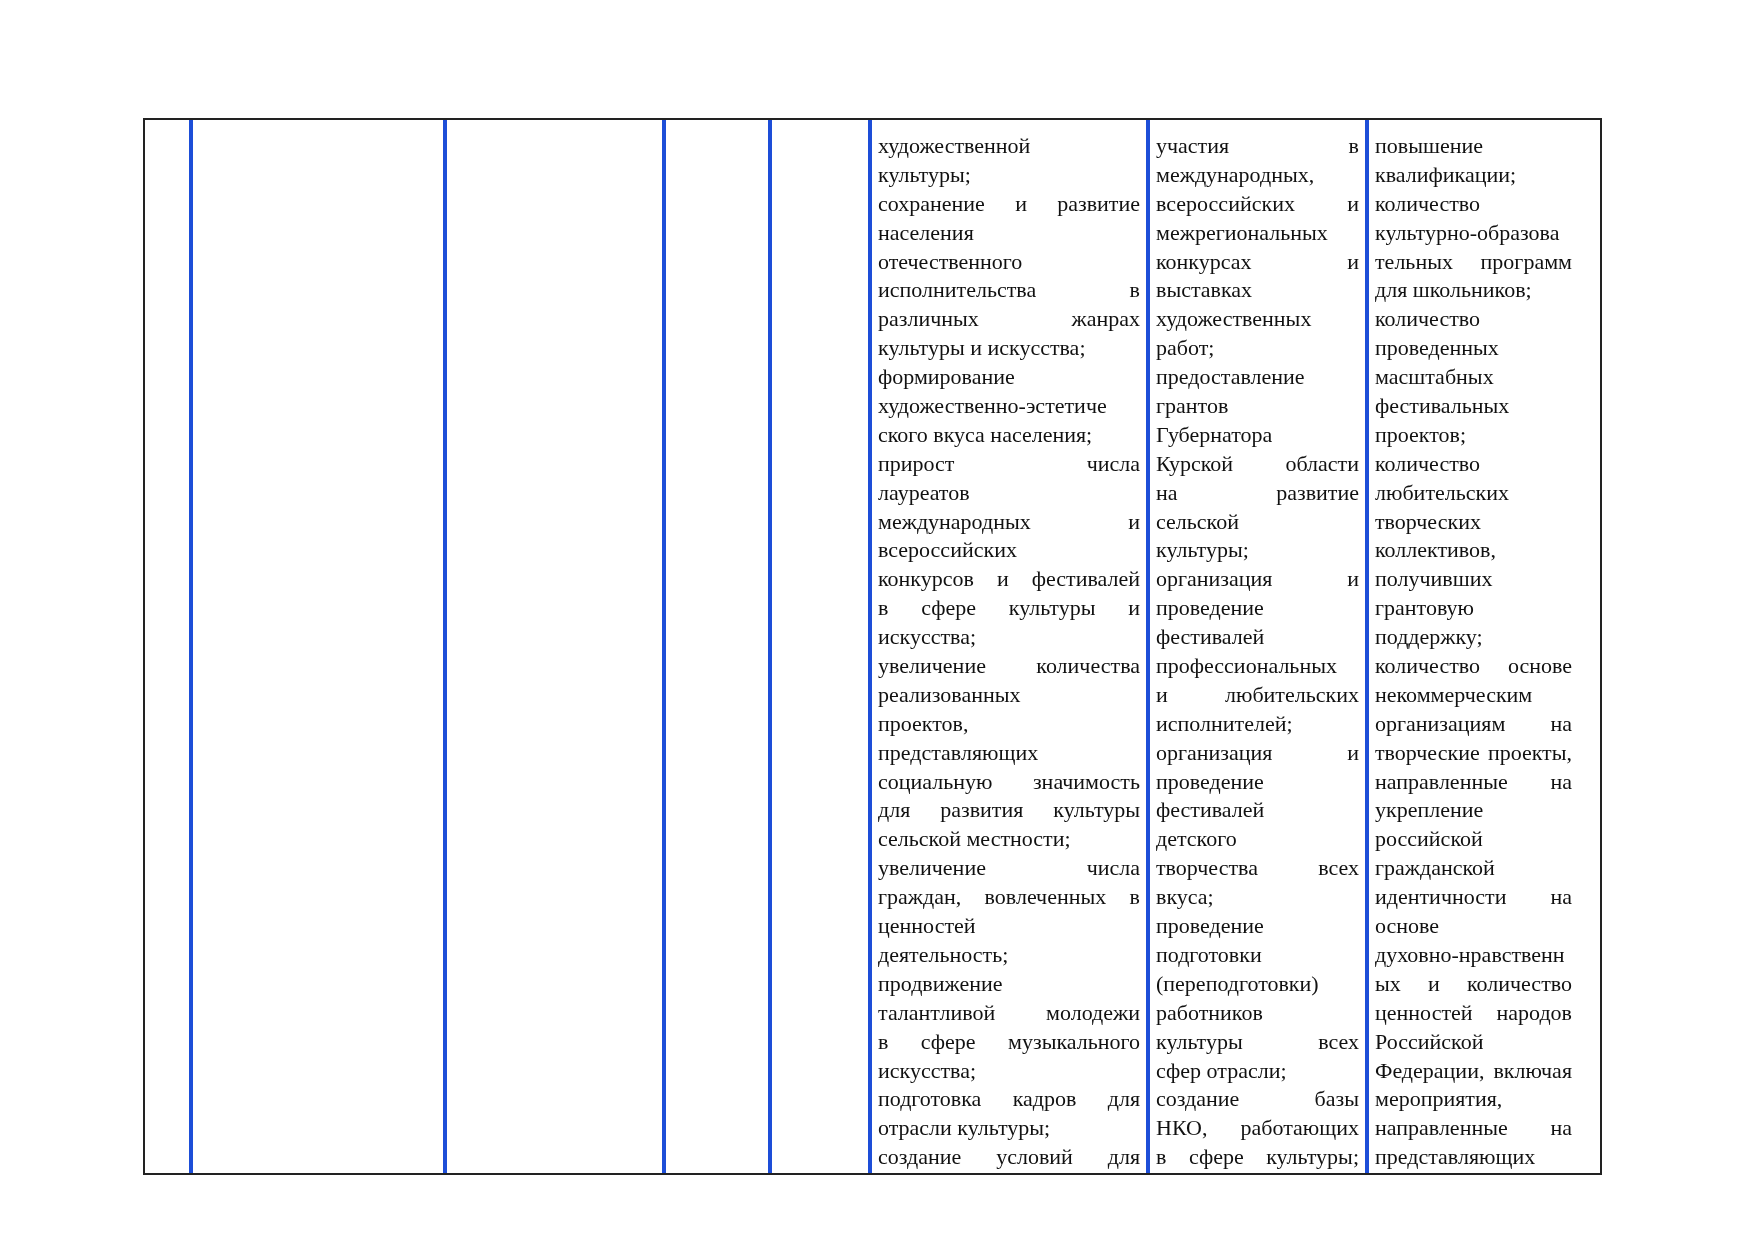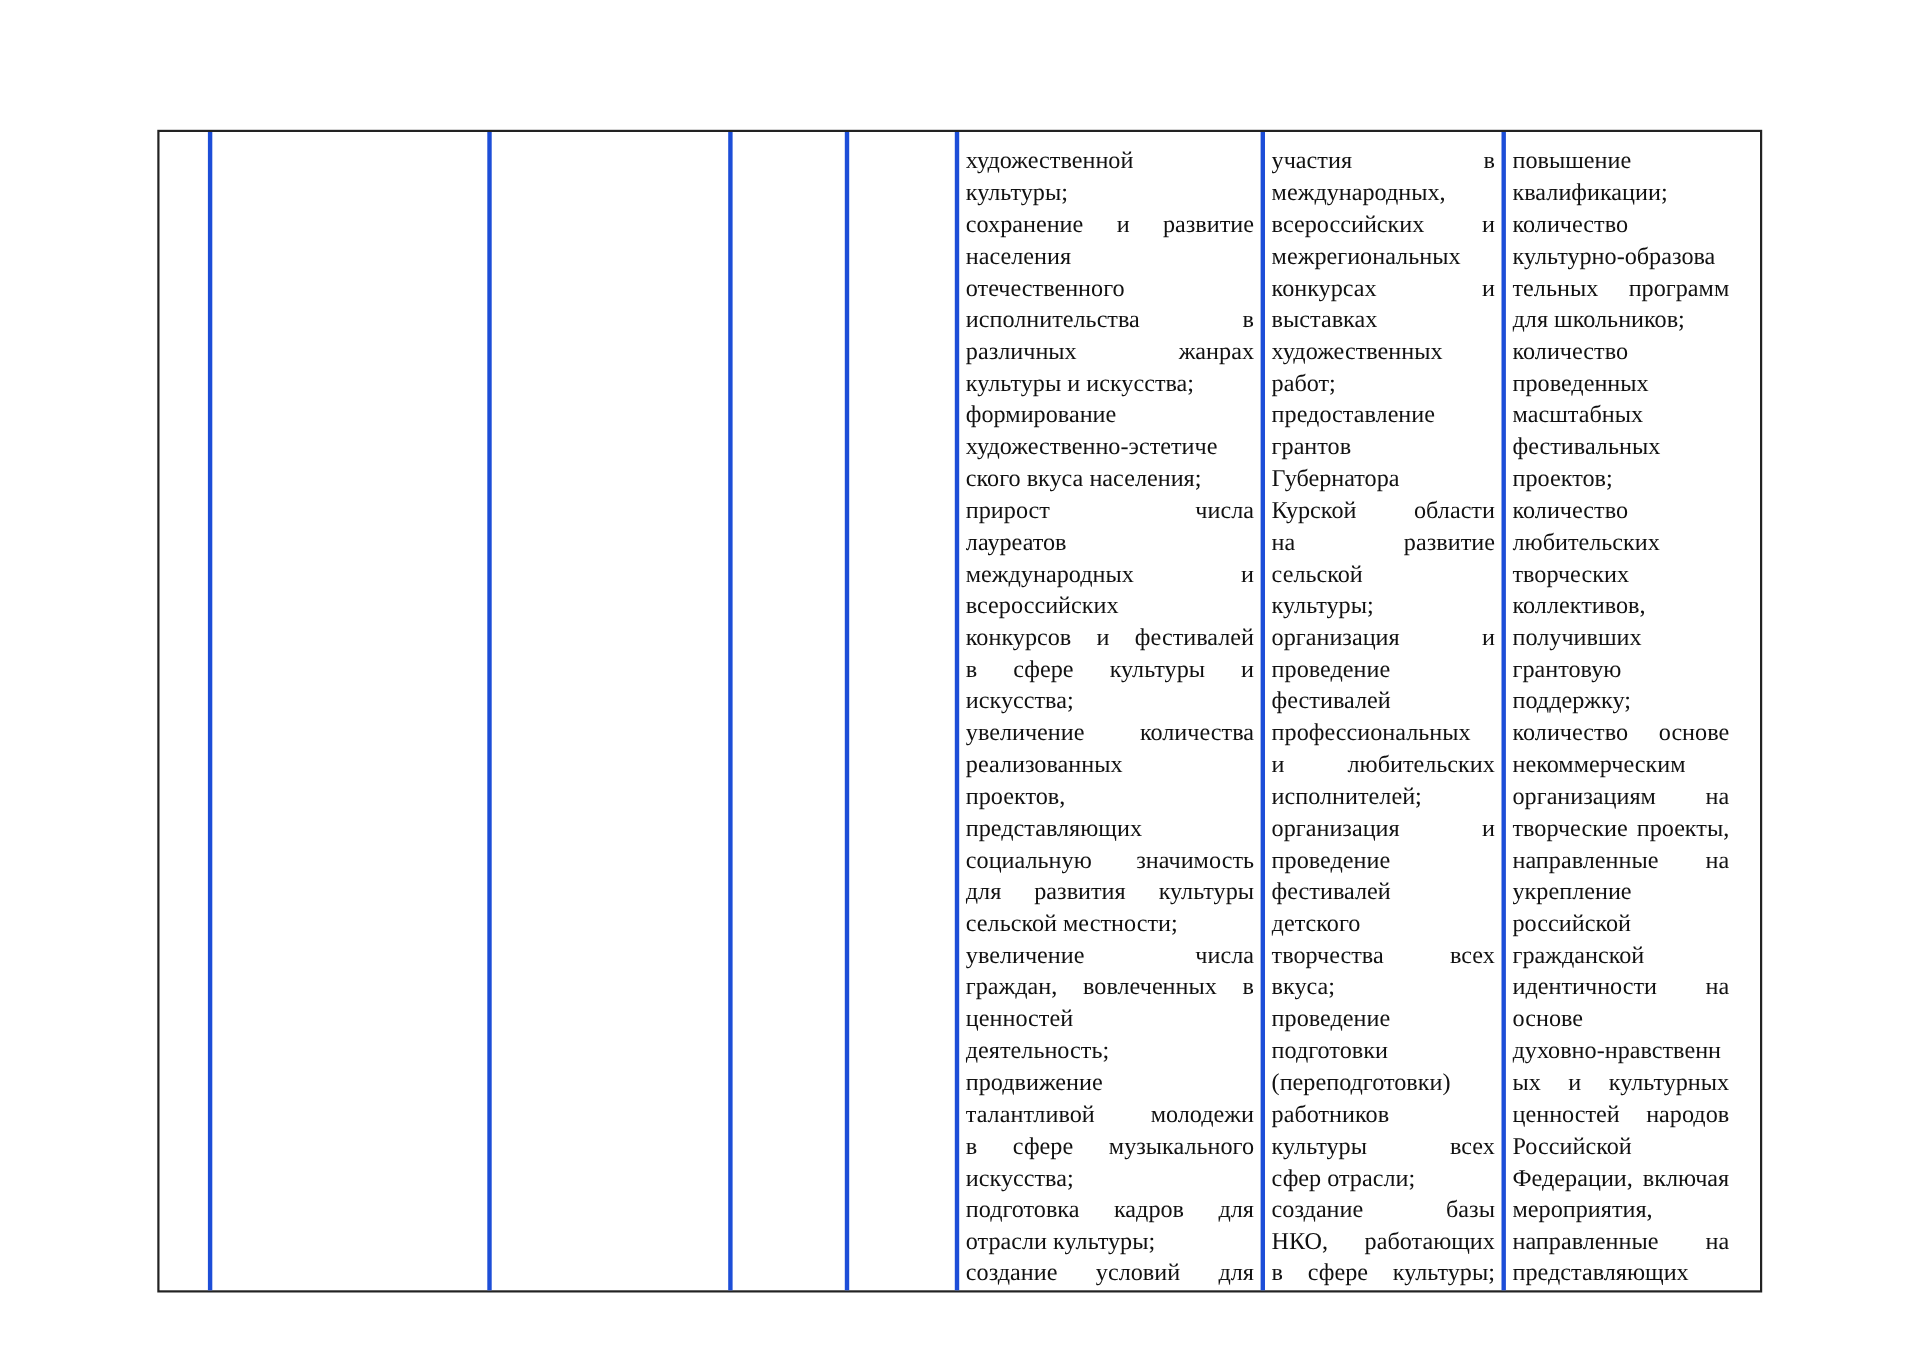--- a/index.html
+++ b/index.html
@@ -129,21 +129,21 @@
           <div class="line l">некоммерческим</div>
           <div class="line">организациям на</div>
           <div class="line">творческие проекты,</div>
           <div class="line">направленные на</div>
           <div class="line l">укрепление</div>
           <div class="line l">российской</div>
           <div class="line l">гражданской</div>
           <div class="line">идентичности на</div>
           <div class="line l">основе</div>
           <div class="line l">духовно-нравственн</div>
-          <div class="line">ых и культурных</div>
+          <div class="line">ых и количество</div>
           <div class="line">ценностей народов</div>
           <div class="line l">Российской</div>
           <div class="line">Федерации, включая</div>
           <div class="line l">мероприятия,</div>
           <div class="line">направленные на</div>
           <div class="line l">представляющих</div>
         </div>
     </div>
   </div>
 </div>

